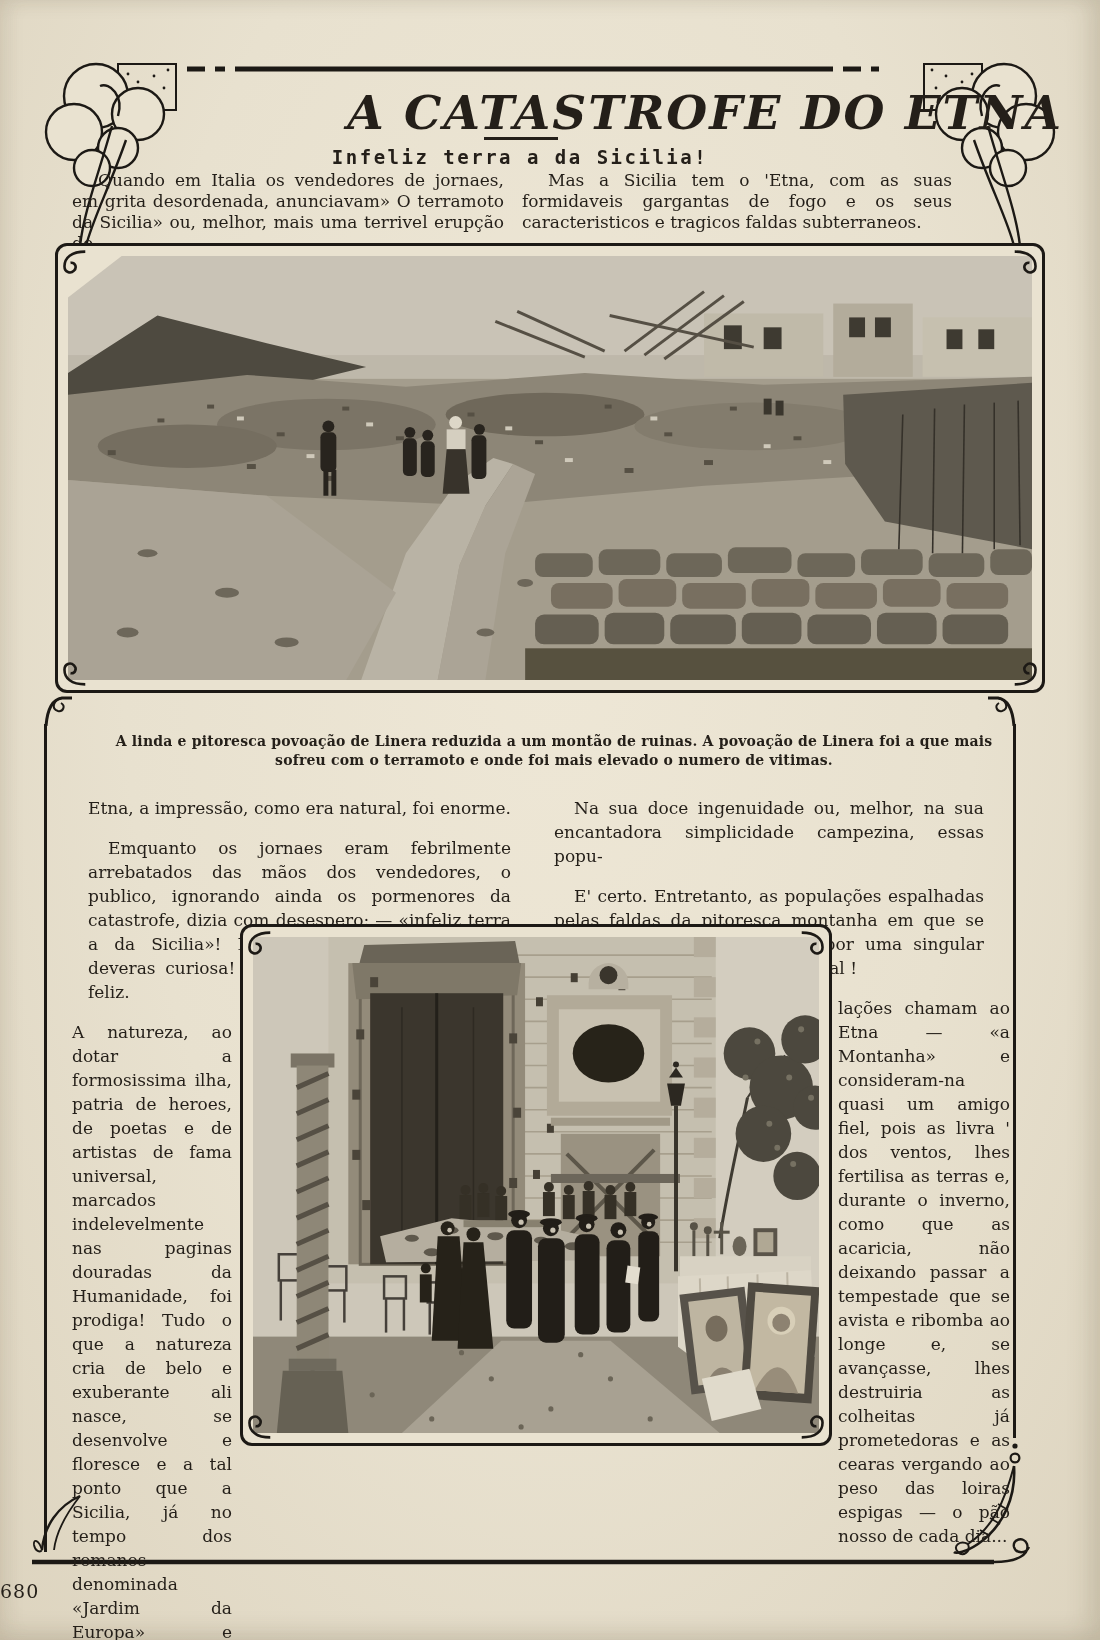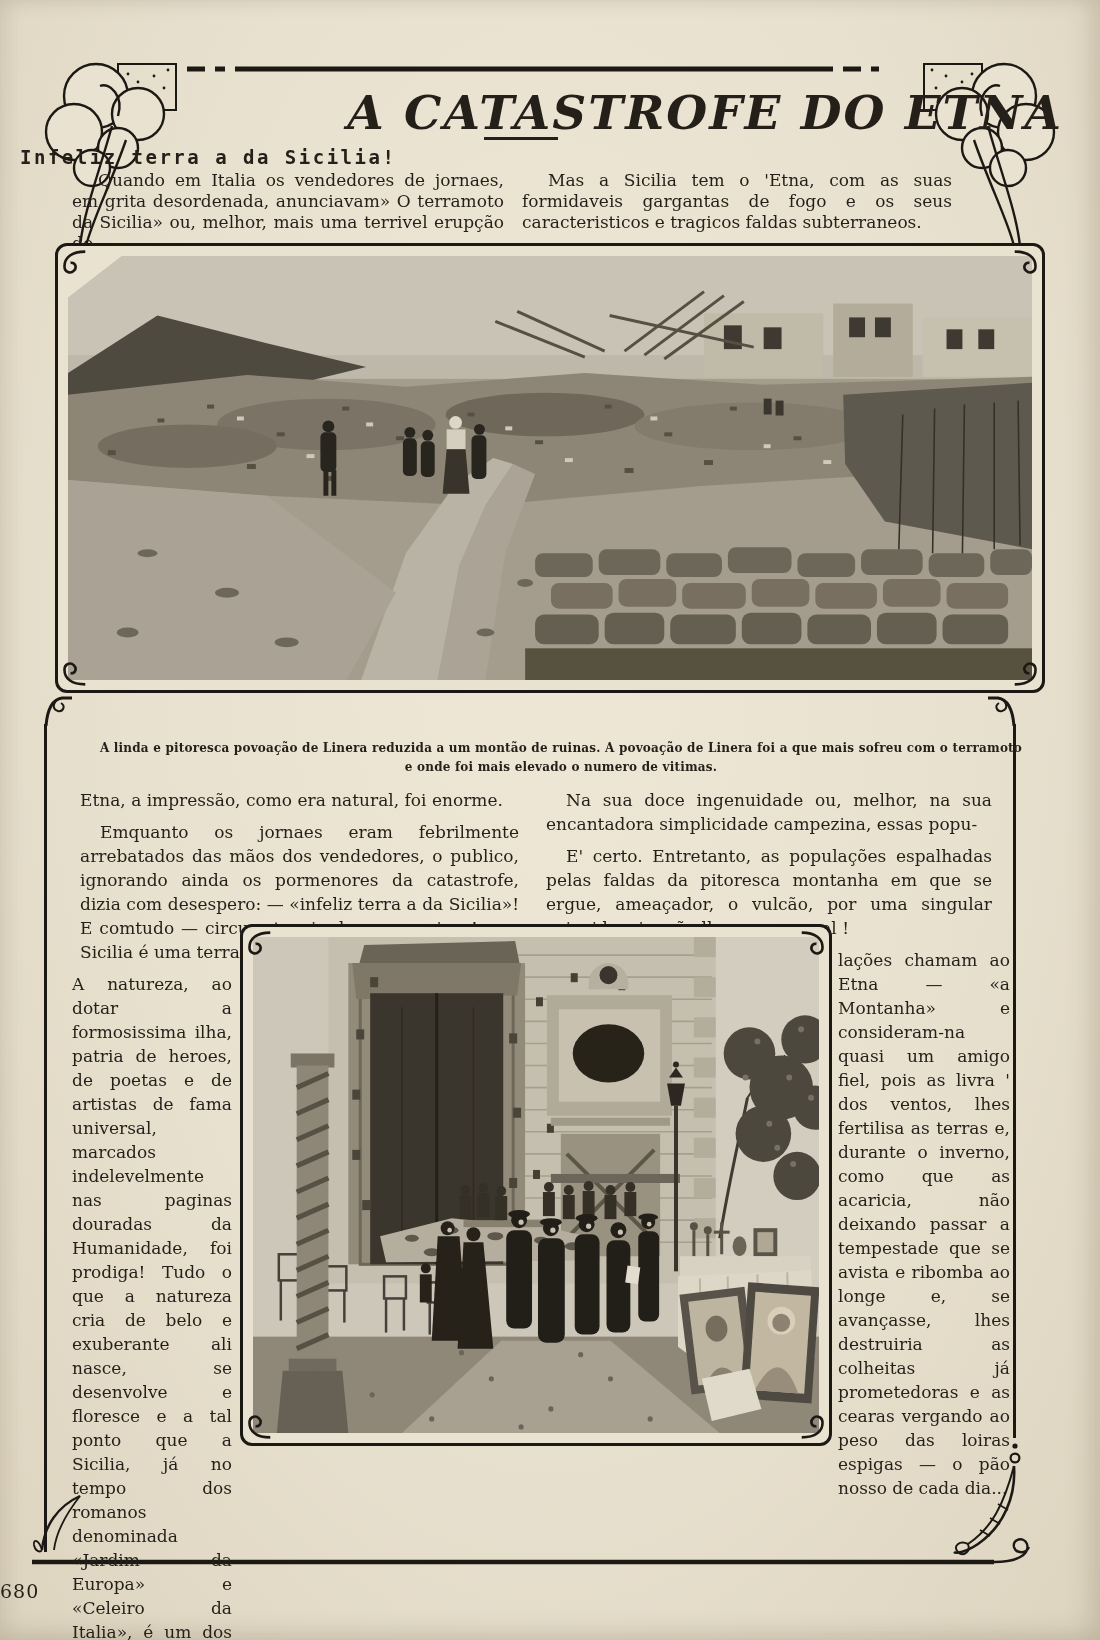--- a/index.html
+++ b/index.html
@@ -17,23 +17,23 @@
   .top-rule{left:185px;top:62px;width:730px;height:14px;}
   .flower{top:56px;width:150px;height:192px;}
   .flower-left{left:34px;}
   .flower-right{left:916px;transform:scaleX(-1);}
   .title{
     left:8px;top:72px;width:1040px;margin:15px;text-align:right;
     font-size:47px;font-weight:700;font-style:italic;letter-spacing:2px;line-height:1.1;
   }
   .title-rule{left:484px;top:137px;width:74px;height:3px;background:#241f19;}
   .subtitle{
-    left:0;top:146px;width:1040px;
+    left:0;top:146px;width:1040px;text-align:center;
     font-family:"DejaVu Sans Mono","Liberation Mono",monospace;
-    font-size:19px;font-weight:700;letter-spacing:2.5px;padding-left:20px;
+    font-size:19px;font-weight:700;letter-spacing:2.5px;
   }
   .intro{top:170px;margin:0;font-size:17px;line-height:21px;text-align:justify;text-indent:26px;}
   .intro-left{left:72px;width:432px;}
   .intro-right{left:522px;width:430px;}
 
   
   .photo-frame{
     border:3px solid #1c1915;border-radius:12px;background:#e9e2d0;
     padding:10px;box-sizing:border-box;
   }
@@ -51,27 +51,27 @@
   .vline-left{left:44px;top:724px;height:828px;}
   .vline-right{left:1013px;top:724px;height:714px;}
   .sec-corner{width:30px;height:34px;top:694px;}
   .sec-corner-l{left:42px;}
   .sec-corner-r{left:988px;transform:scaleX(-1);}
   .border-dot{left:1005px;top:1440px;width:20px;height:28px;}
   .leaf{left:952px;top:1464px;width:68px;height:94px;}
   .left-foot{left:30px;top:1492px;width:56px;height:62px;}
   .bottom-rule{left:26px;top:1536px;width:1030px;height:40px;}
 
-  .caption{margin:11px;text-align:center;font-weight:700;font-size:12px;line-height:19px;letter-spacing:.2px;}
+  .caption{margin:4px;text-align:center;font-weight:700;font-size:14px;line-height:19px;letter-spacing:.2px;}
   .cap1{left:85px;top:728px;width:930px;}
   .cap2{left:150px;top:1474px;width:800px;}
 
   
   .col{top:780px;font-size:17px;line-height:24px;text-align:justify;}
-  .col p{margin:8px;}
+  .col p{margin:16px;}
   .col-left{left:72px;width:455px;}
   .col-right{left:538px;width:462px;}
   .p-ind{text-indent:20px;}
   .narrow{text-align:justify;}
   .narrow-left{width:160px;}
   .narrow-right{width:172px;margin-left:300px;}
 
   .page-number{left:0;top:1580px;width:1040px;font-size:19px;letter-spacing:1px;}
 </style>
 </head>

